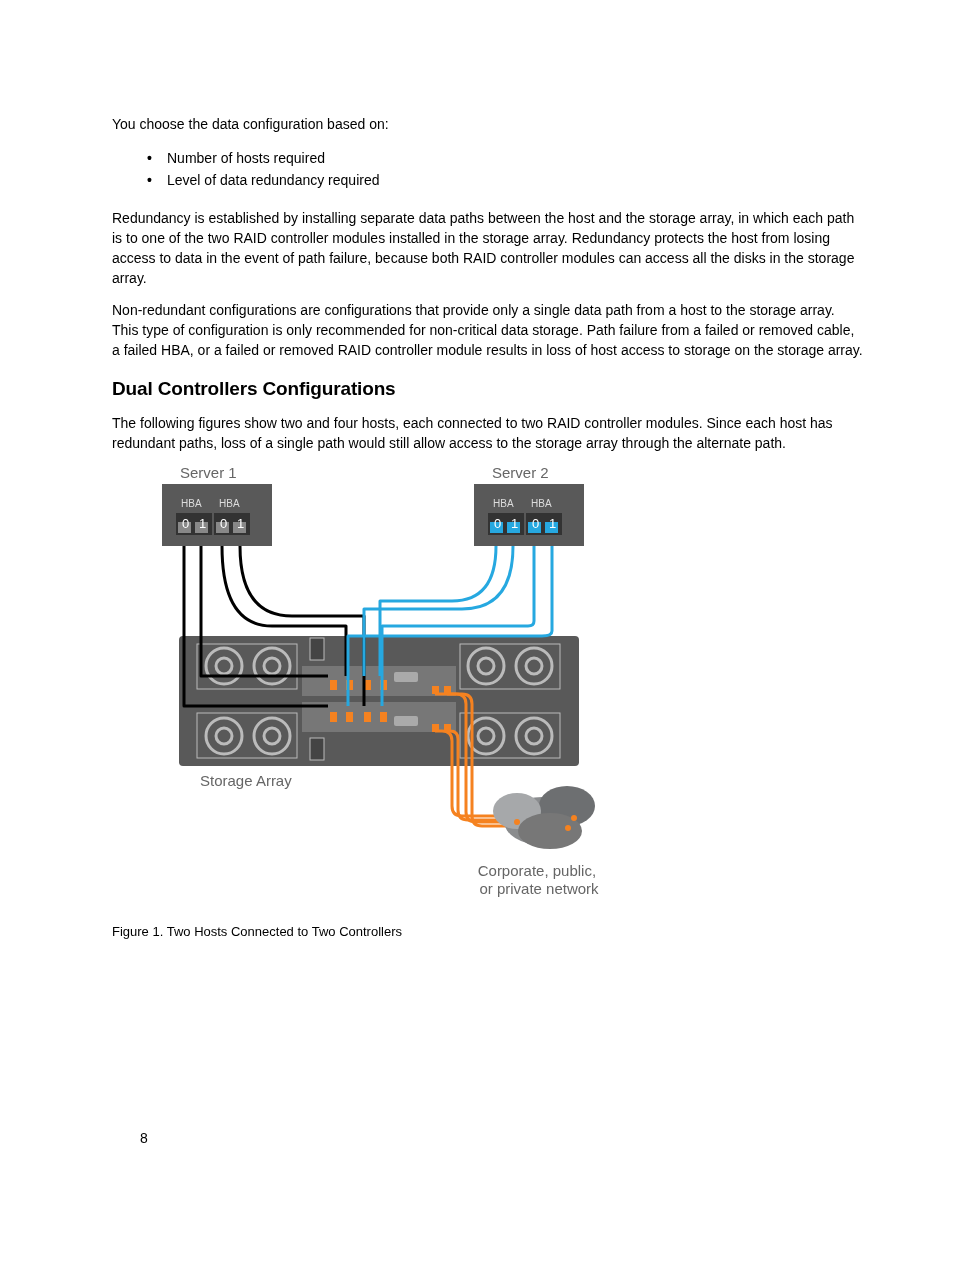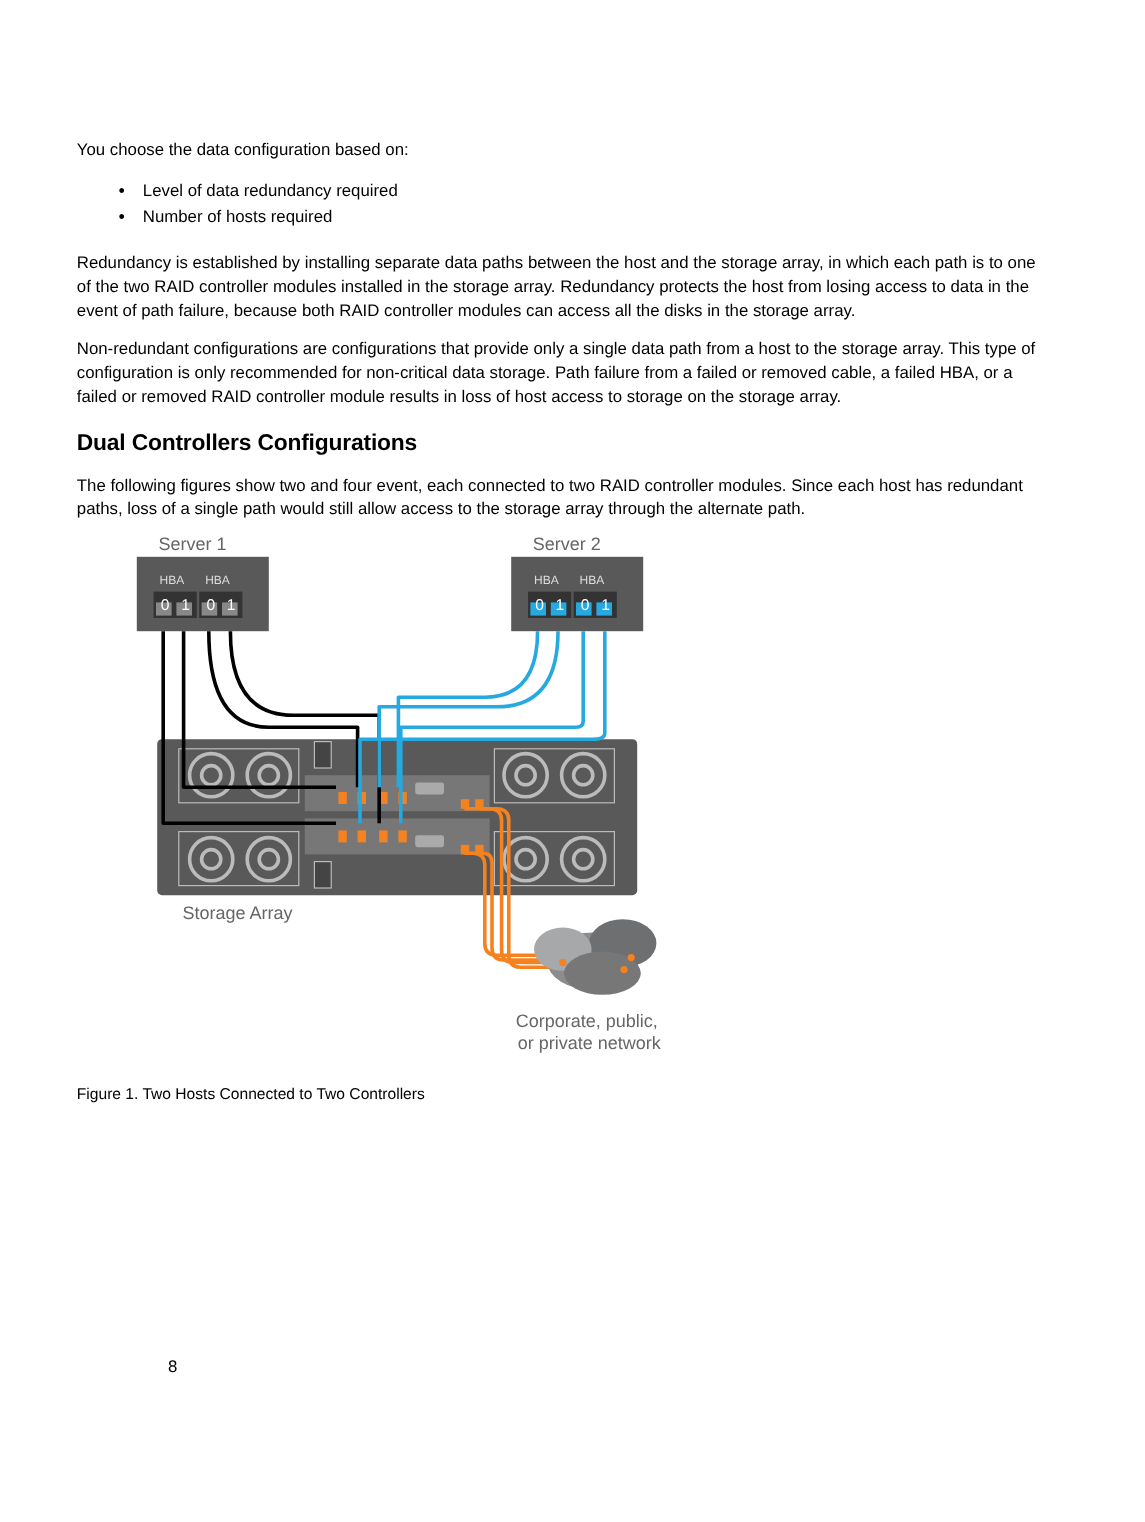--- a/index.html
+++ b/index.html
@@ -8,21 +8,21 @@
     background: #fff;
     width: 954px;
     height: 1268px;
     font-family: Arial, Helvetica, sans-serif;
     color: #000;
   }
   .page {
     box-sizing: border-box;
     width: 954px;
     height: 1268px;
-    padding: 115px 90px 0 64px;
+    padding: 115px 90px 0 112px;
     position: relative;
   }
   .intro {
     font-size: 14px;
     line-height: 1.35;
     margin: 0 0 14px 0;
   }
   ul.bullets {
     margin: 0 0 18px 0;
     padding-left: 55px;
@@ -71,29 +71,29 @@
   }
 </style>
 </head>
 <body>
 
 <div class="page">
 
   <p class="intro">You choose the data configuration based on:</p>
 
   <ul class="bullets">
+    <li>Number of hosts required</li>
     <li>Level of data redundancy required</li>
-    <li>Number of hosts required</li>
   </ul>
 
   <p class="body">Redundancy is established by installing separate data paths between the host and the storage array, in which each path is to one of the two RAID controller modules installed in the storage array. Redundancy protects the host from losing access to data in the event of path failure, because both RAID controller modules can access all the disks in the storage array.</p>
   <p class="body">Non-redundant configurations are configurations that provide only a single data path from a host to the storage array. This type of configuration is only recommended for non-critical data storage. Path failure from a failed or removed cable, a failed HBA, or a failed or removed RAID controller module results in loss of host access to storage on the storage array.</p>
 
   <h2 class="section">Dual Controllers Configurations</h2>
-  <p class="body">The following figures show two and four event, each connected to two RAID controller modules. Since each host has redundant paths, loss of a single path would still allow access to the storage array through the alternate path.</p>
+  <p class="body">The following figures show two and four hosts, each connected to two RAID controller modules. Since each host has redundant paths, loss of a single path would still allow access to the storage array through the alternate path.</p>
 
   <div class="figure-area">
     <svg class="diagram" width="520" height="450" viewBox="0 0 520 450">
 
       <text x="68" y="12" font-family="Arial" font-size="15" fill="#666">Server 1</text>
       <rect x="50" y="18" width="110" height="62" fill="#595959"></rect>
 
       <text x="69" y="41" font-family="Arial" font-size="10" fill="#ddd">HBA</text>
       <text x="107" y="41" font-family="Arial" font-size="10" fill="#ddd">HBA</text>
 

